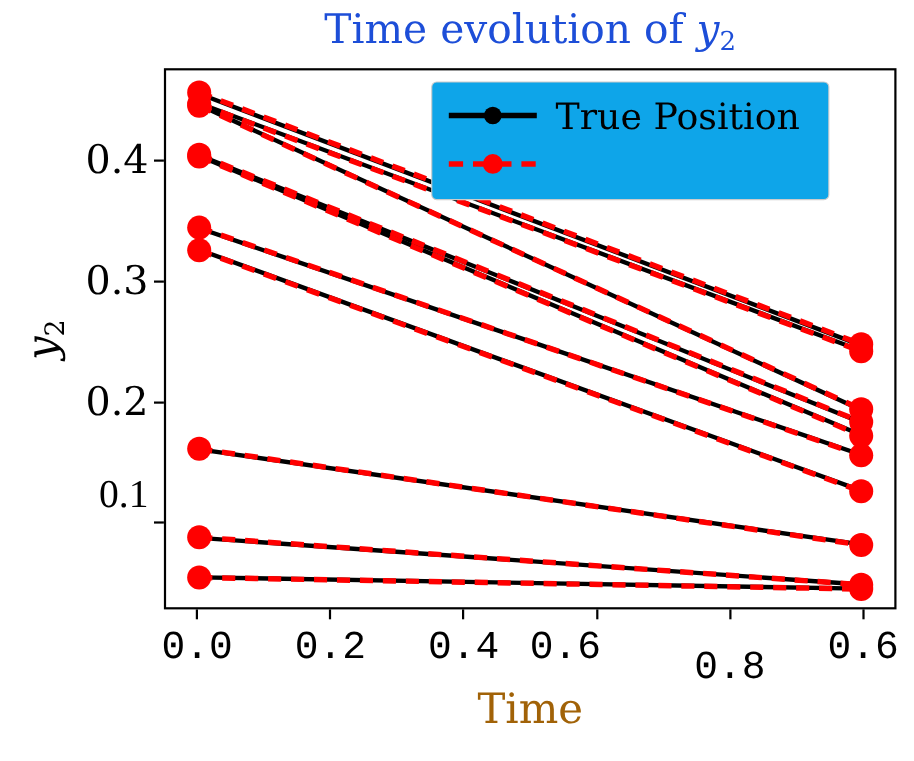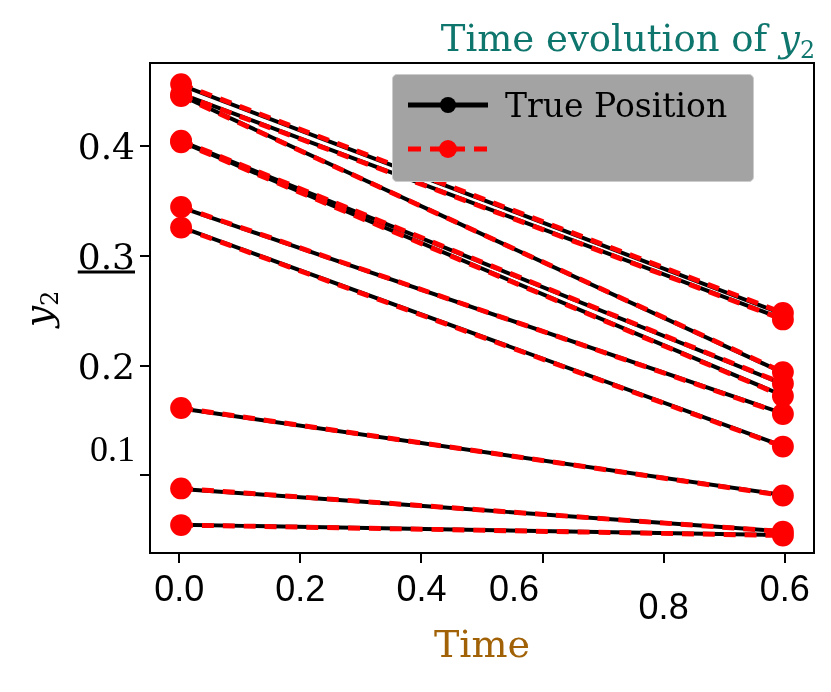--- a/index.html
+++ b/index.html
@@ -16,25 +16,25 @@
   #figure {
     position: relative;
     width: 831px;
     height: 692px;
     background: #ffffff;
   }
   
   #chart-title {
     position: absolute;
     left: 149px;
-    top: 18px;
+    top: 6px;
     width: 666px;
-    text-align: right;
+    text-align: center;
     font-size: 37px;
-    color: #0f766e;
+    color: #1d4ed8;
     font-family: "DejaVu Serif", "Liberation Serif", serif;
     white-space: nowrap;
     line-height: 1.15;
   }
   #chart-title .mathvar {
     font-style: italic;
     font-family: "DejaVu Serif", "Liberation Serif", serif;
   }
   #chart-title .sub {
     font-size: 0.64em;
@@ -75,21 +75,21 @@
     height: 2px;
     background: #000000;
   }
   .xticklabel {
     position: absolute;
     font-size: 36px;
     color: #000000;
     text-align: right;
     transform: translateX(-50%);
     white-space: nowrap;
-    font-family: Liberation Sans, sans-serif;
+    font-family: Liberation Mono, monospace;
   }
   .yticklabel {
     position: absolute;
     font-size: 36px;
     color: #000000;
     text-align: right;
     transform: translateY(-50%);
     white-space: nowrap;
     font-family: "DejaVu Serif", "Liberation Serif", serif;
   }
@@ -125,21 +125,21 @@
     font-style: normal;
   }
   
   #legend {
     position: absolute;
     left: 392px;
     top: 74px;
     width: 362px;
     padding: 8px 12px 10px 12px;
     box-sizing: border-box;
-    background: #a3a3a3;
+    background: #0ea5e9;
     border: 1px solid #cccccc;
     border-radius: 5px;
   }
   .legend-entry {
     display: flex;
     align-items: center;
     height: 44px;
   }
   .legend-handle {
     width: 86px;
@@ -251,21 +251,21 @@
       <div class="xticklabel" style="left: 663.636px; top: 568px; margin-top: 18px;">0.8</div>
       <div class="tick-mark-x" style="left: 783.727px; top: 554px;"></div>
       <div class="xticklabel" style="left: 784.727px; top: 568px;">0.6</div>
     </div>
   <div id="yticks-container">
       <div class="tick-mark-y" style="left: 140px; top: 474.105px;"></div>
       <div class="yticklabel" style="left: 17px; width: 118px; top: 449px; font-family: Liberation Serif, serif;">0.1</div>
       <div class="tick-mark-y" style="left: 140px; top: 364.528px;"></div>
       <div class="yticklabel" style="left: 17px; width: 118px; top: 365.528px;">0.2</div>
       <div class="tick-mark-y" style="left: 140px; top: 254.951px;"></div>
-      <div class="yticklabel" style="left: 17px; width: 118px; top: 255.951px; text-decoration: underline;">0.3</div>
+      <div class="yticklabel" style="left: 17px; width: 118px; top: 255.951px;">0.3</div>
       <div class="tick-mark-y" style="left: 140px; top: 145.374px;"></div>
       <div class="yticklabel" style="left: 17px; width: 118px; top: 146.374px;">0.4</div>
     </div>
 
   <div id="xlabel">Time</div>
 
   <div id="ylabel">
     <span class="mathvar">y</span><span class="sub">2</span>
   </div>
 

